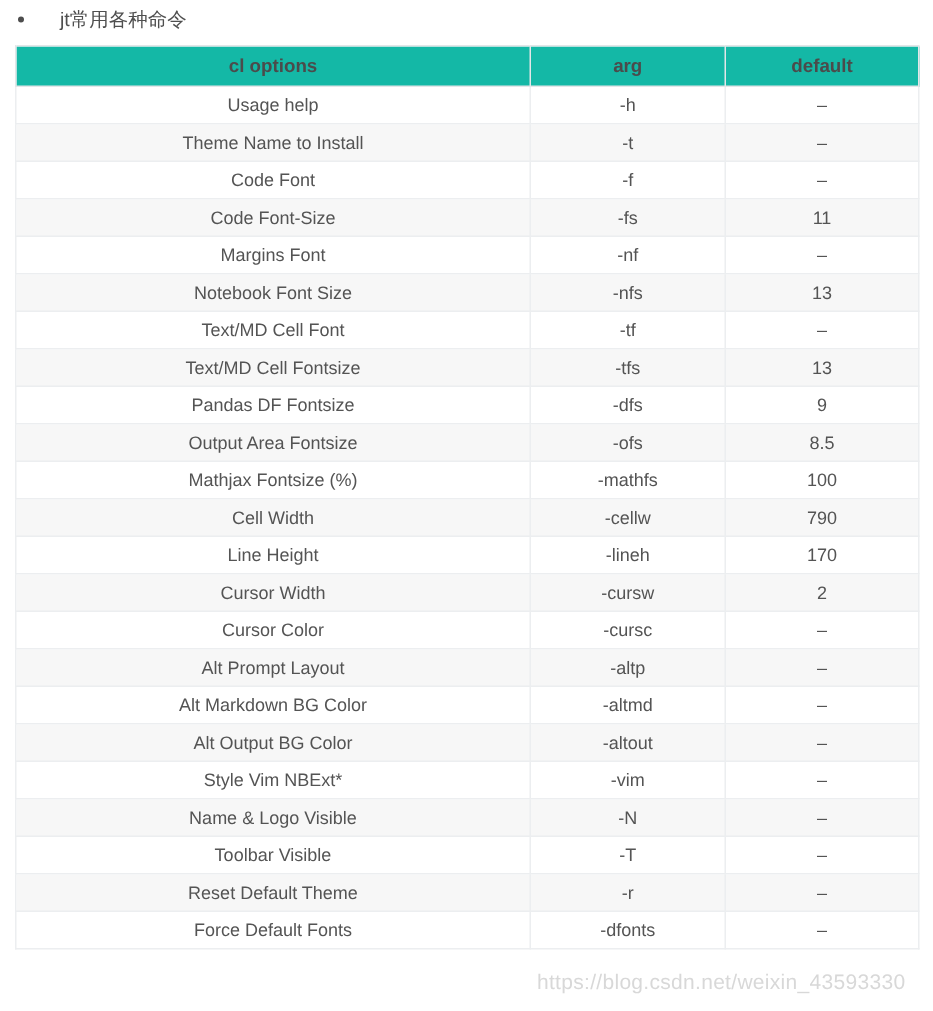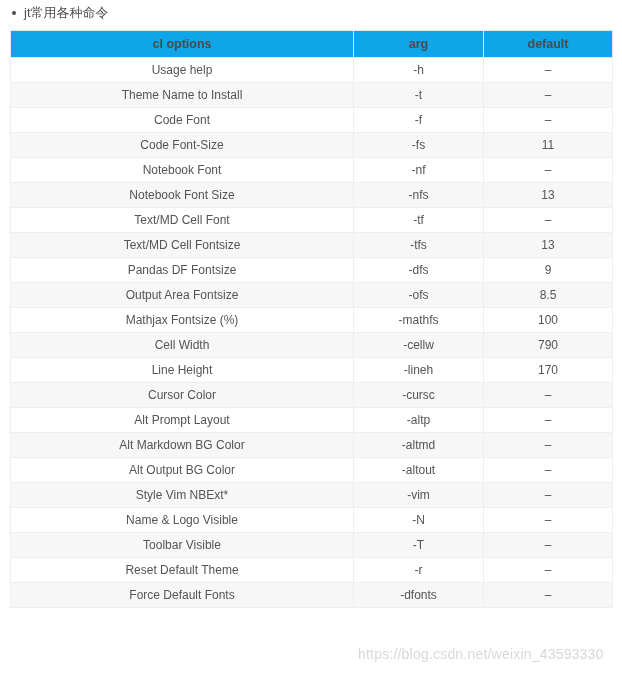--- a/index.html
+++ b/index.html
@@ -17,21 +17,21 @@
   }
 
   
   .heading-list {
     margin: 0;
     padding: 0;
     list-style: none;
   }
   .heading-item {
     position: relative;
-    padding-left: 24px;
+    padding-left: 40px;
     font-size: 13px;
     line-height: 26px;
     color: #4f4f4f;
     height: 26px;
   }
   .heading-bullet {
     position: absolute;
     left: 12px;
     top: 11px;
     width: 4px;
@@ -51,21 +51,21 @@
     width: 602px;
     table-layout: fixed;
     border: 1px solid #e3e6e8;
     background: #ffffff;
   }
   table.cl-table col.col-opt    { width: 343px; }
   table.cl-table col.col-arg    { width: 130px; }
   table.cl-table col.col-def    { width: 129px; }
 
   table.cl-table thead th {
-    background: #0ea5e9;
+    background: #14b8a6;
     font-size: 12.5px;
     font-weight: bold;
     color: #4b4b4b;
     text-align: center;
     height: 26px;
     padding: 0 4px;
     border: 1px solid #e3e6e8;
     border-top: none;
   }
   table.cl-table tbody td {
@@ -137,21 +137,21 @@
           <td>Code Font</td>
           <td>-f</td>
           <td>–</td>
         </tr>
         <tr>
           <td>Code Font-Size</td>
           <td>-fs</td>
           <td>11</td>
         </tr>
         <tr>
-          <td>Notebook Font</td>
+          <td>Margins Font</td>
           <td>-nf</td>
           <td>–</td>
         </tr>
         <tr>
           <td>Notebook Font Size</td>
           <td>-nfs</td>
           <td>13</td>
         </tr>
         <tr>
           <td>Text/MD Cell Font</td>
@@ -182,20 +182,25 @@
           <td>Cell Width</td>
           <td>-cellw</td>
           <td>790</td>
         </tr>
         <tr>
           <td>Line Height</td>
           <td>-lineh</td>
           <td>170</td>
         </tr>
         <tr>
+          <td>Cursor Width</td>
+          <td>-cursw</td>
+          <td>2</td>
+        </tr>
+        <tr>
           <td>Cursor Color</td>
           <td>-cursc</td>
           <td>–</td>
         </tr>
         <tr>
           <td>Alt Prompt Layout</td>
           <td>-altp</td>
           <td>–</td>
         </tr>
         <tr>

